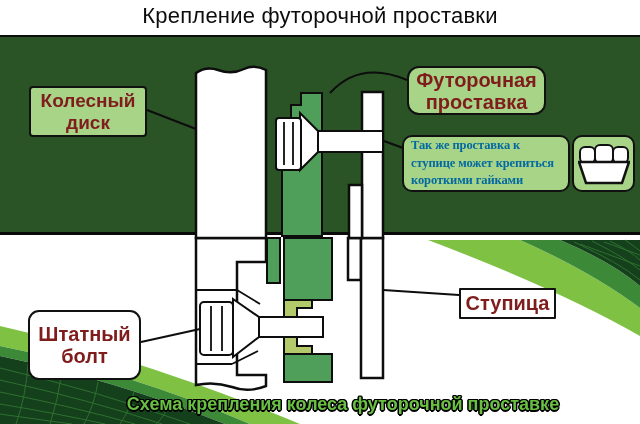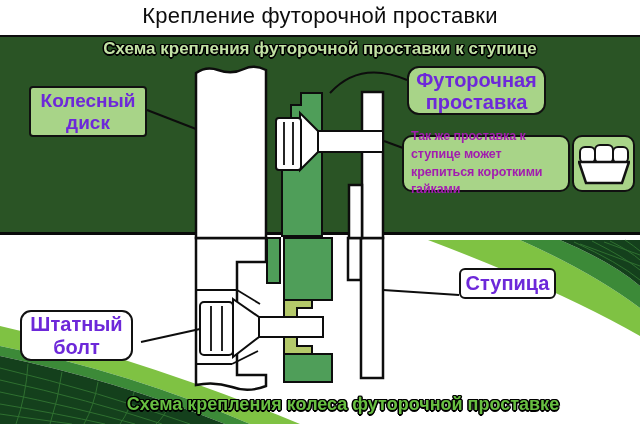--- a/index.html
+++ b/index.html
@@ -28,49 +28,48 @@
   }
   .bottom-banner-text{
     position:absolute;left:0;top:394px;width:640px;text-align:center;padding-left:46px;
     font-size:18px;font-weight:700;color:var(--bottom-text-green);
     text-shadow:-1.5px 0 #000,1.5px 0 #000,0 -1.5px #000,0 1.5px #000,
                 -1px -1px #000,1px 1px #000,-1px 1px #000,1px -1px #000;
   }
   svg.diagram{position:absolute;left:0;top:0;width:640px;height:424px;}
   .callout{
     position:absolute;display:flex;align-items:center;justify-content:center;
-    text-align:center;font-weight:700;color:#6d28d9;
+    text-align:center;font-weight:700;color:#7f1d1d;
   }
   .callout.green{background:var(--label-green);border:2.5px solid #111;}
   .callout.white{background:#fff;border:2.5px solid #111;}
   .co-wheel{left:29px;top:86px;width:118px;height:51px;border-radius:4px;font-size:19px;line-height:1.12;}
   .co-spacer{left:407px;top:66px;width:139px;height:49px;border-radius:12px;font-size:20px;line-height:1.1;}
   .co-note{left:402px;top:135px;width:168px;height:57px;border-radius:10px;
            font-size:12.5px;line-height:1.42;text-align:left;justify-content:flex-start;
-           padding:2px 2px 2px 7px;color:#a21caf;letter-spacing:-.1px;}
+           padding:2px 2px 2px 7px;color:#0369a1;letter-spacing:-.1px;font-family:Liberation Serif, serif;}
   .co-nut{left:572px;top:135px;width:63px;height:57px;border-radius:10px;}
-  .co-hub{left:459px;top:268px;width:97px;height:31px;border-radius:6px;font-size:20px;border-width:2.5px;}
-  .co-bolt{left:20px;top:310px;width:113px;height:51px;border-radius:11px;font-size:20px;line-height:1.12;border-width:3px;}
+  .co-hub{left:459px;top:288px;width:97px;height:31px;border-radius:1px;font-size:20px;border-width:2.5px;}
+  .co-bolt{left:28px;top:310px;width:113px;height:70px;border-radius:11px;font-size:20px;line-height:1.12;border-width:3px;}
   .outline2{stroke:#0d0d0d;stroke-width:2;fill:#fff;}
   .outline25{stroke:#0d0d0d;stroke-width:2.5;fill:#fff;}
   .greenfill{fill:var(--spacer-green);stroke:#0d0d0d;stroke-width:2;}
   .yellowfill{fill:var(--insert-yellow-green);stroke:#0d0d0d;stroke-width:2;}
   .thin{stroke:#0d0d0d;stroke-width:1.8;fill:none;}
   .leader{stroke:#0d0d0d;stroke-width:2;fill:none;}
   .gridline{stroke:var(--swoosh-grid);stroke-width:1;fill:none;}
 </style>
 </head>
 <body>
 
 <div class="stage" style="--dark-green-bg: #2a5425; --spacer-green: #4f9e59; --insert-yellow-green: #b4c96a; --label-green: #a8d488; --banner-text-light: #c2e2a4; --bottom-text-green: #68bf41; --swoosh-light: #7fc243; --swoosh-medium: #3c8a38; --swoosh-dark: #14401c; --swoosh-grid: #2f7030; --outline-black: #0d0d0d;">
 
   <div class="title">Крепление футорочной проставки</div>
 
   <div class="band"></div>
-  <div class="top-banner-text">Схема крепления футорочной проставки к ступице</div>
 
   <svg class="diagram" viewBox="0 0 640 424">
 
     <g>
       <path d="M0,326 Q140,358 300,424 L250,424 Q130,372 0,346 Z" fill="var(--swoosh-light)"></path>
       <path d="M0,346 Q130,372 250,424 L225,424 Q115,380 0,356 Z" fill="var(--swoosh-medium)"></path>
       <path d="M0,356 Q115,380 225,424 L0,424 Z" fill="var(--swoosh-dark)"></path>
       <path class="gridline" d="M0,368 Q100,392 190,424"></path>
       <path class="gridline" d="M0,380 Q90,400 162,424"></path>
       <path class="gridline" d="M0,392 Q78,408 135,424"></path>

